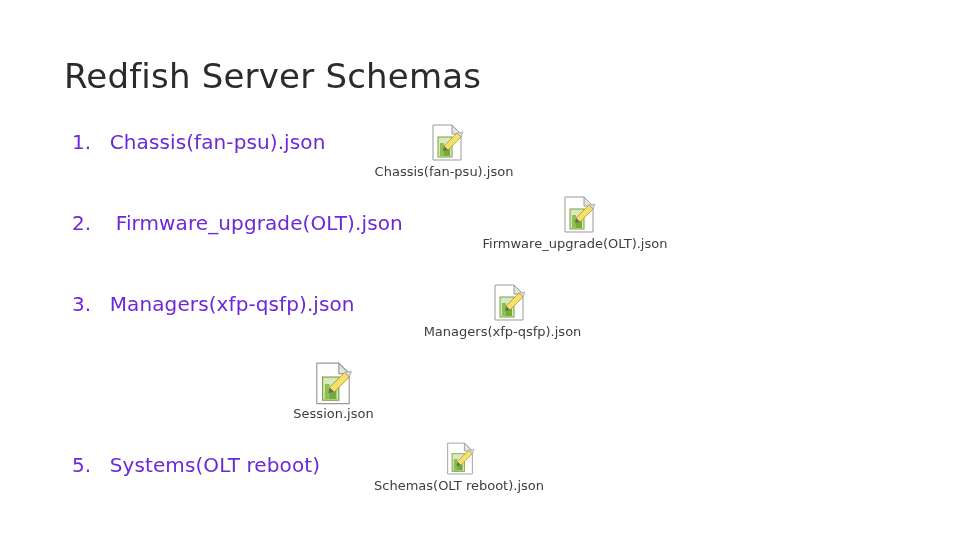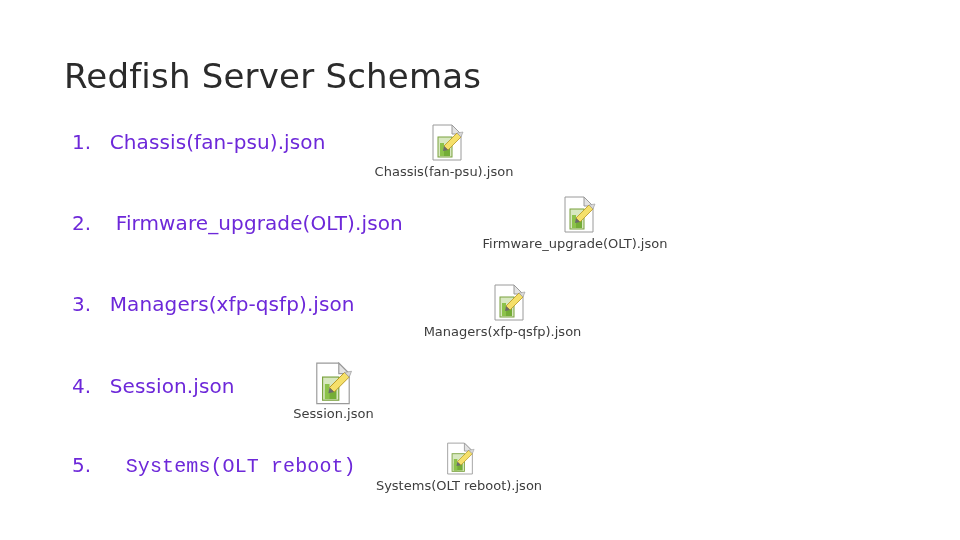--- a/index.html
+++ b/index.html
@@ -76,28 +76,24 @@
   <div class="list-item" style="left:72px; top:211px;">
     <span class="num">2.</span>
     <span class="item-text" style="margin-left:18px;">Firmware_upgrade(OLT).json</span>
   </div>
 
   <div class="list-item" style="left:72px; top:292px;">
     <span class="num">3.</span>
     <span class="item-text" style="margin-left:12px;">Managers(xfp-qsfp).json</span>
   </div>
 
-  <div class="list-item" style="left:72px; top:374px;">
-    <span class="num">4.</span>
-    <span class="item-text" style="margin-left:12px;">Session.json</span>
-  </div>
 
   <div class="list-item" style="left:72px; top:453px;">
     <span class="num">5.</span>
-    <span class="item-text" style="margin-left:28px;font-family:Liberation Mono, monospace;">Systems(OLT reboot)</span>
+    <span class="item-text" style="margin-left:12px;">Systems(OLT reboot)</span>
   </div>
 
   <div class="file-obj" style="left:430px; top:124px;">
     <span class="icon-wrap" style="left:0; top:0;">
       <svg class="icon-svg" width="34" height="38" viewBox="0 0 34 38">
         <path d="M3 1 H22 L31 10 V36 H3 Z" fill="#ffffff" stroke="#9a9a9a" stroke-width="1"></path>
         <path d="M22 1 L31 10 H22 Z" fill="#e3e3e3" stroke="#9a9a9a" stroke-width="1"></path>
         <rect x="8" y="13" width="14" height="20" fill="#d8e8c0" stroke="#7ba23f" stroke-width="1"></rect>
         <rect x="10" y="24" width="10" height="8" fill="#74ad36"></rect>
         <rect x="10" y="19" width="4" height="13" fill="#8cc24a"></rect>
@@ -163,16 +159,16 @@
         <path d="M3 1 H22 L31 10 V36 H3 Z" fill="#ffffff" stroke="#9a9a9a" stroke-width="1"></path>
         <path d="M22 1 L31 10 H22 Z" fill="#e3e3e3" stroke="#9a9a9a" stroke-width="1"></path>
         <rect x="8" y="13" width="14" height="20" fill="#d8e8c0" stroke="#7ba23f" stroke-width="1"></rect>
         <rect x="10" y="24" width="10" height="8" fill="#74ad36"></rect>
         <rect x="10" y="19" width="4" height="13" fill="#8cc24a"></rect>
         <path d="M14 22 L27 9 L31 13 L18 26 Z" fill="#f5e06a" stroke="#b7951f" stroke-width="0.8"></path>
         <path d="M27 9 L31 13 L33 8 Z" fill="#d8d8d8" stroke="#9a9a9a" stroke-width="0.6"></path>
         <path d="M14 22 L18 26 L13 27 Z" fill="#6b6b6b"></path>
       </svg>
     </span>
-    <div class="file-caption" style="left:-79px; top:36px; width:186px; font-size:13px;">Systems(OLT reboot).json</div>
+    <div class="file-caption" style="left:-79px; top:36px; width:186px; font-size:13px;">Schemas(OLT reboot).json</div>
   </div>
 
 </div>
 
 </body></html>

